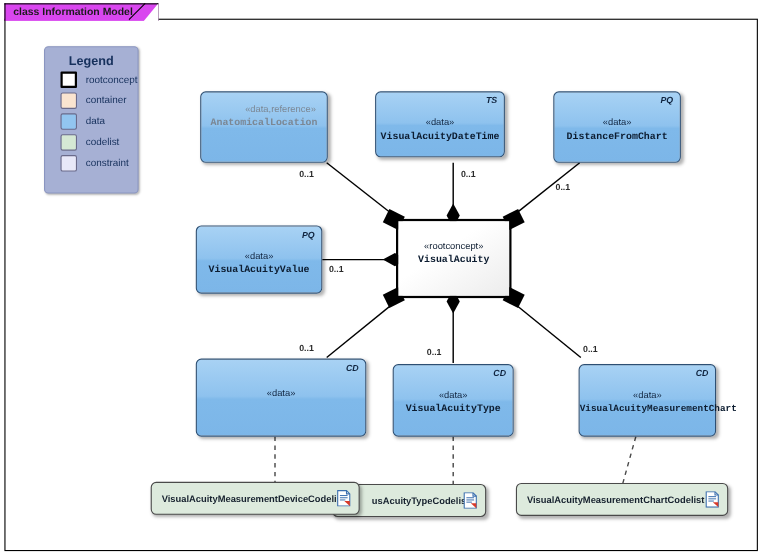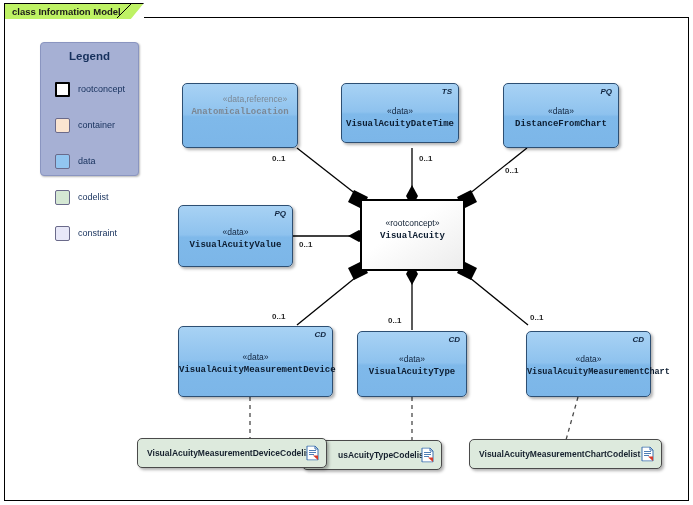--- a/index.html
+++ b/index.html
@@ -23,21 +23,21 @@
     border: 1px solid #000000;
     background: #ffffff;
   }
   #title-tab {
     position: absolute;
     left: 4px; top: 3px;
     height: 16px;
     padding: 0 22px 0 7px;
     border: 1px solid #000000;
     border-bottom: none;
-    background: #bef264;
+    background: #d946ef;
     font-size: 9.5px;
     font-weight: bold;
     color: #1a1a1a;
     line-height: 15px;
     white-space: nowrap;
     z-index: 6;
   }
   #title-tab::after {
     content: "";
     position: absolute;
@@ -57,38 +57,38 @@
     left: 5px; top: 17px;
     width: 130px; height: 2px;
     background: #ffffff;
     z-index: 5;
   }
 
   
   #legend {
     position: absolute;
     left: 40px; top: 42px;
-    width: 99px; height: 134px;
+    width: 86px; height: 134px;
     background: #a6b0d4;
     border: 1px solid #8a95c0;
     border-radius: 4px;
     box-shadow: 1px 1px 2px rgba(0,0,0,0.28);
     z-index: 4;
   }
   #legend-title {
     text-align: center;
     font-size: 11.5px;
     font-weight: bold;
     color: #16305c;
     margin-top: 7px;
   }
   .legend-row {
     display: flex;
     align-items: center;
-    margin: 18px 0 0 14px;
+    margin: 1px 0 0 14px;
     height: 18px;
   }
   .legend-swatch {
     width: 15px; height: 15px;
     border: 1px solid #6a6a8a;
     border-radius: 2px;
     flex: none;
   }
   .legend-swatch.root { border: 2px solid #000000; border-radius: 1px; }
   .legend-label {
@@ -294,21 +294,20 @@
   </div>
 
   <div id="root-box">
     <div class="uml-stereo">«rootconcept»</div>
     <div class="uml-name">VisualAcuity</div>
   </div>
 
   <div class="uml-box" style="left:178px; top:326px; width:155px; height:71px;">
     <div class="uml-tag">CD</div>
     <div class="uml-stereo" style="top:25px;">«data»</div>
-    <div class="uml-name" style="top:38px;">VisualAcuityMeasurementDevice</div>
   </div>
 
   <div class="uml-box" style="left:357px; top:331px; width:110px; height:66px;">
     <div class="uml-tag">CD</div>
     <div class="uml-stereo" style="top:22px;">«data»</div>
     <div class="uml-name" style="top:35px;">VisualAcuityType</div>
   </div>
 
   <div class="uml-box" style="left:526px; top:331px; width:125px; height:66px;">
     <div class="uml-tag">CD</div>

